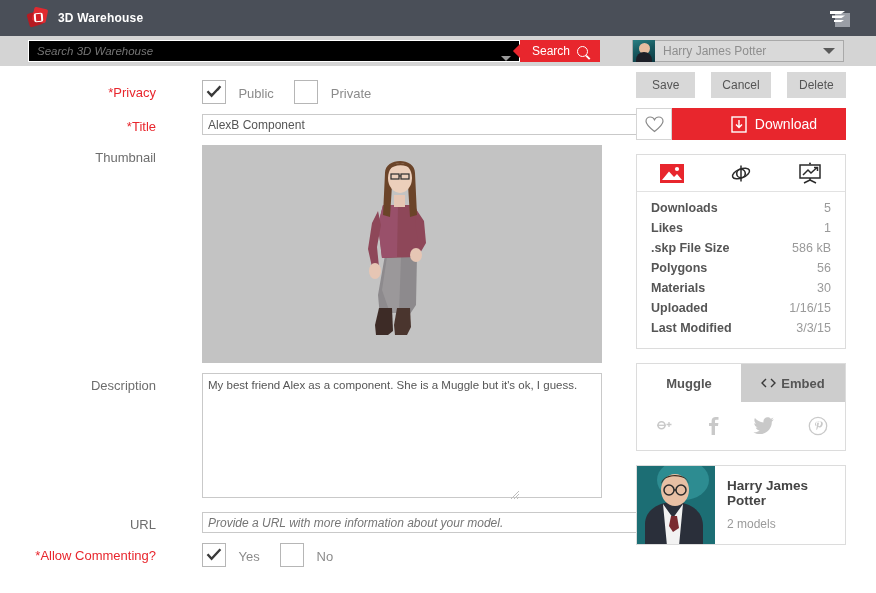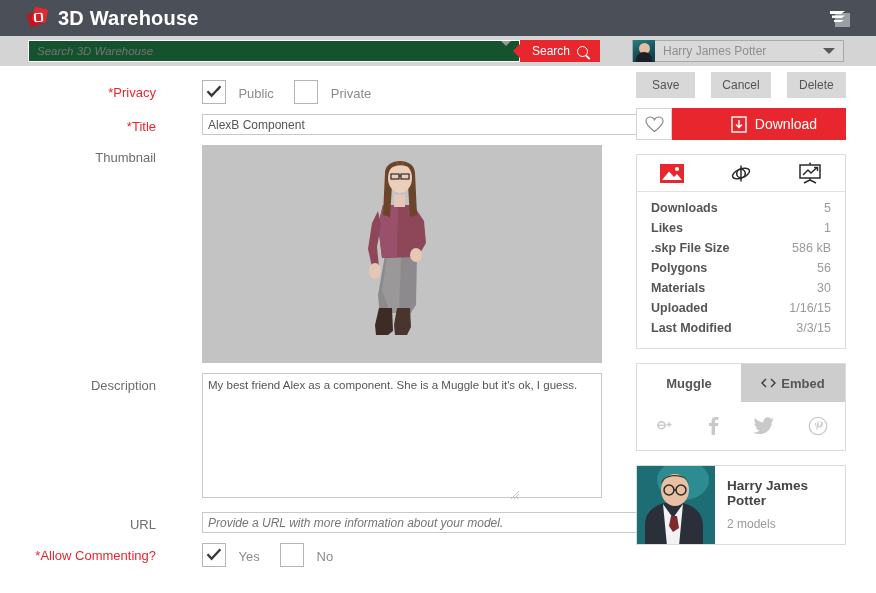--- a/index.html
+++ b/index.html
@@ -20,29 +20,29 @@
   }
   .logo-wrap { display:flex; align-items:center; margin-left: 28px; }
   .logo-mark { width: 22px; height: 22px; position: relative; margin-right: 8px; }
   .logo-mark i {
     position:absolute; display:block; background:#cf2027; border-radius:2px;
   }
   .logo-mark i.a { width:14px; height:14px; left:0px; top:5px; transform:rotate(-16deg); background:#b51b22; }
   .logo-mark i.b { width:14px; height:14px; left:5px; top:1px; transform:rotate(12deg); background:#e02a30; }
   .logo-mark i.c { width:9px;  height:9px;  left:6px; top:6px; background:#ffffff; transform:rotate(-4deg); }
   .logo-mark i.d { width:5px;  height:7px;  left:8px; top:7px; background:#cf2027; transform:rotate(-4deg); border-radius:0; }
-  .logo-text { color:#ffffff; font-size:20px; font-weight:bold; letter-spacing:.2px; }
+  .logo-text { color:#ffffff; font-size:12px; font-weight:bold; letter-spacing:.2px; }
 
   .su-icon { position:absolute; right:22px; top:7px; width:26px; height:22px; }
 
   
   .searchrow { height: 30px; background:#d4d4d4; display:flex; align-items:center; position:relative; }
   .search-field {
-    margin-left: 28px; width: 492px; height: 22px; background:#14532d;
-    border:1px solid #fff; display:flex; align-items:flex-start; position:relative;
+    margin-left: 28px; width: 492px; height: 22px; background:#000000;
+    border:1px solid #fff; display:flex; align-items:flex-end; position:relative;
   }
   .search-field input {
     border:0; outline:0; flex:1; height:20px; font-size:11.5px; font-style:italic;
     color:#b5b5b5; padding-left:8px; font-family:"Liberation Sans",sans-serif; background:transparent;
   }
   .search-caret {
     width:0;height:0;border-left:5px solid transparent;border-right:5px solid transparent;
     border-top:5px solid #9a9a9a; margin-right:8px;
   }
   .search-btn {

